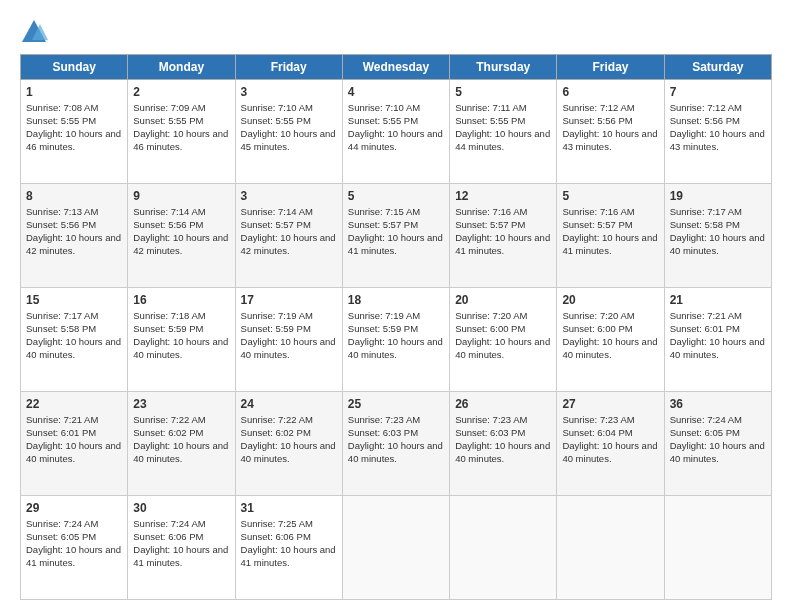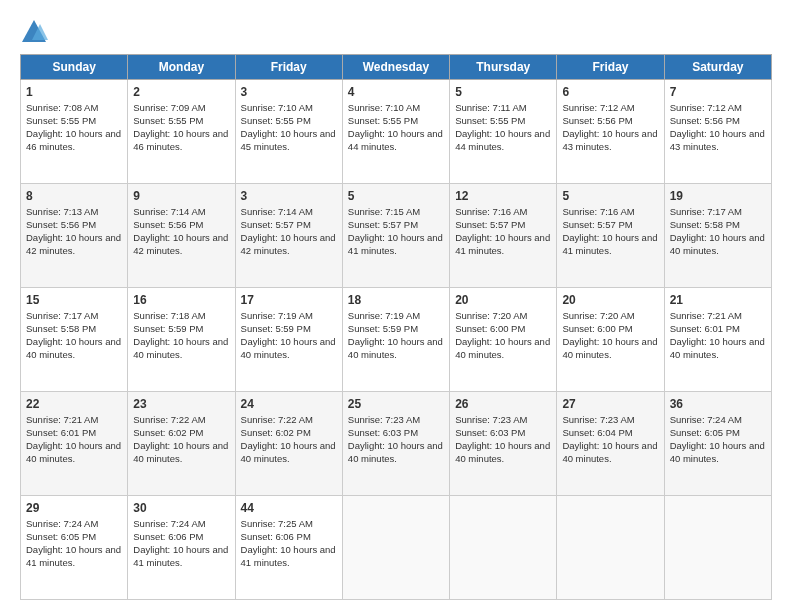--- a/index.html
+++ b/index.html
@@ -167,21 +167,21 @@
           <td><span class="day-num">23</span><span>Sunrise: 7:22 AM</span><br><span>Sunset: 6:02 PM</span><br><span>Daylight: 10 hours and 40 minutes.</span></td>
           <td><span class="day-num">24</span><span>Sunrise: 7:22 AM</span><br><span>Sunset: 6:02 PM</span><br><span>Daylight: 10 hours and 40 minutes.</span></td>
           <td><span class="day-num">25</span><span>Sunrise: 7:23 AM</span><br><span>Sunset: 6:03 PM</span><br><span>Daylight: 10 hours and 40 minutes.</span></td>
           <td><span class="day-num">26</span><span>Sunrise: 7:23 AM</span><br><span>Sunset: 6:03 PM</span><br><span>Daylight: 10 hours and 40 minutes.</span></td>
           <td><span class="day-num">27</span><span>Sunrise: 7:23 AM</span><br><span>Sunset: 6:04 PM</span><br><span>Daylight: 10 hours and 40 minutes.</span></td>
           <td><span class="day-num">36</span><span>Sunrise: 7:24 AM</span><br><span>Sunset: 6:05 PM</span><br><span>Daylight: 10 hours and 40 minutes.</span></td>
         </tr>
         <tr>
           <td><span class="day-num">29</span><span>Sunrise: 7:24 AM</span><br><span>Sunset: 6:05 PM</span><br><span>Daylight: 10 hours and 41 minutes.</span></td>
           <td><span class="day-num">30</span><span>Sunrise: 7:24 AM</span><br><span>Sunset: 6:06 PM</span><br><span>Daylight: 10 hours and 41 minutes.</span></td>
-          <td><span class="day-num">44</span><span>Sunrise: 7:25 AM</span><br><span>Sunset: 6:06 PM</span><br><span>Daylight: 10 hours and 41 minutes.</span></td>
+          <td><span class="day-num">31</span><span>Sunrise: 7:25 AM</span><br><span>Sunset: 6:06 PM</span><br><span>Daylight: 10 hours and 41 minutes.</span></td>
           <td class="empty-cell"></td>
           <td class="empty-cell"></td>
           <td class="empty-cell"></td>
           <td class="empty-cell"></td>
         </tr>
       </tbody>
   </table>
 </div>
 
 </body></html>

